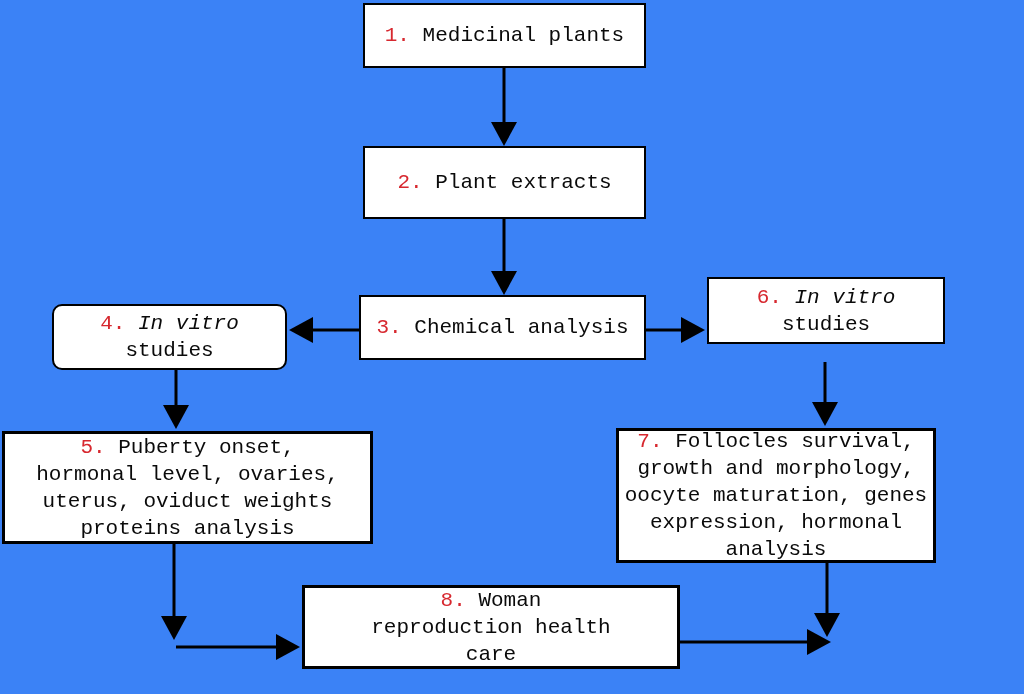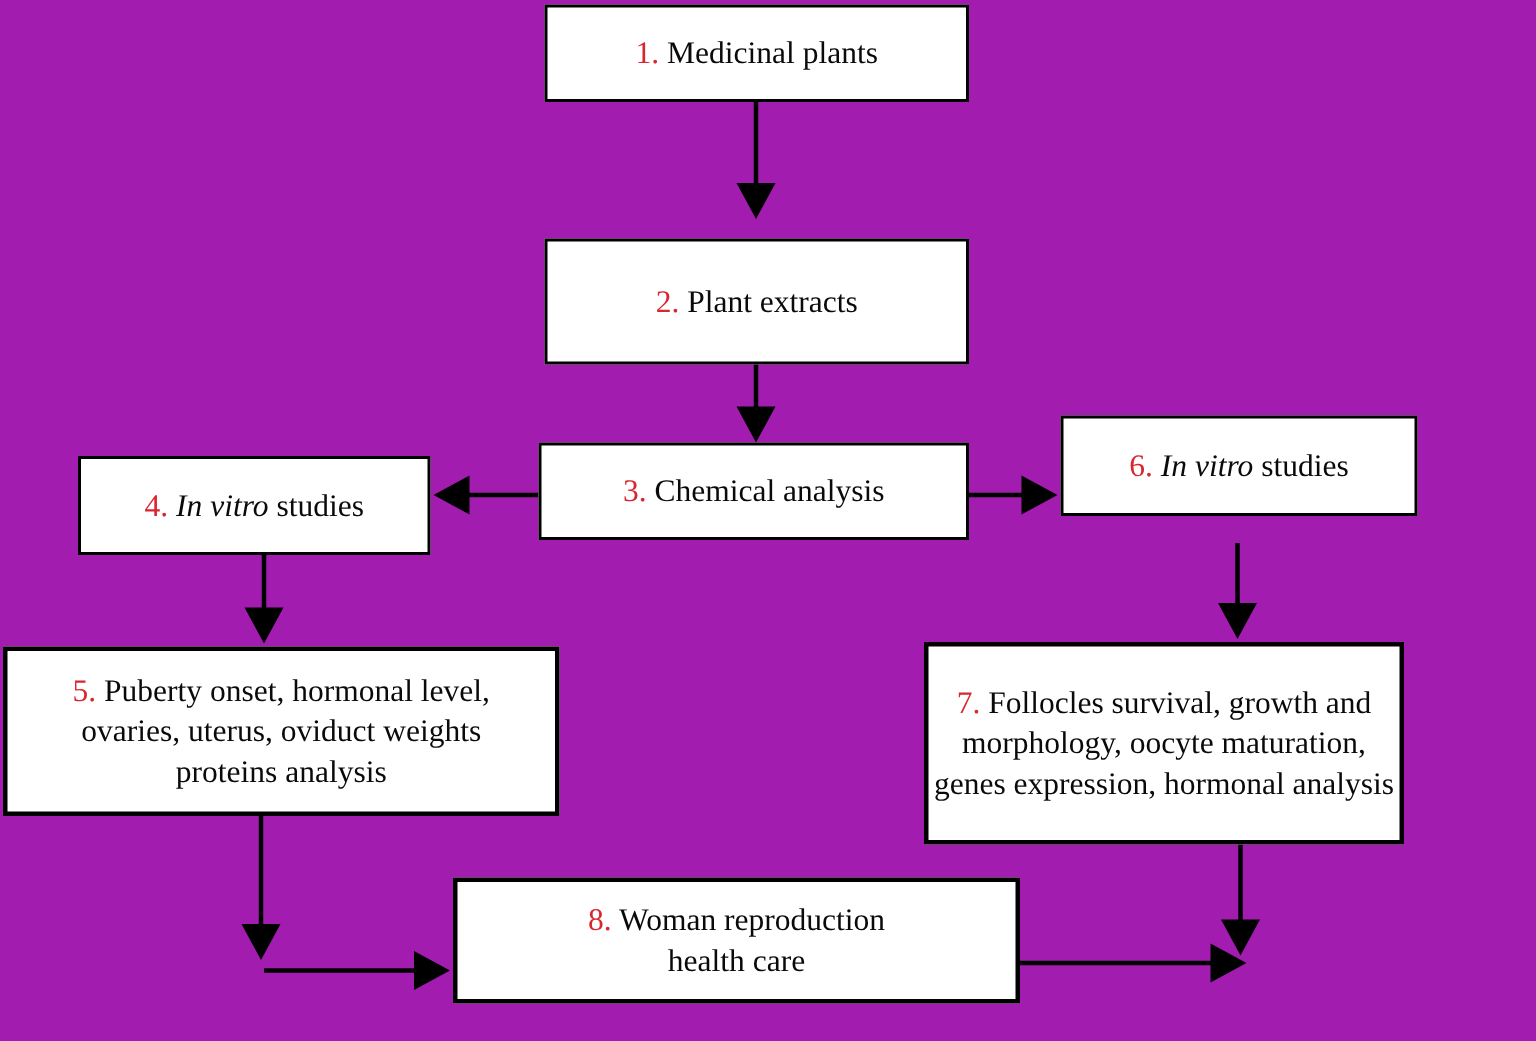--- a/index.html
+++ b/index.html
@@ -1,22 +1,22 @@
 <!DOCTYPE html>
 <html style="--red: #d7282f; --ink: #000000;"><head>
 <meta charset="utf-8">
 <style>
   :root { --red: #d7282f; --ink: #000000; }
   html, body { margin: 0; padding: 0; background: #ffffff; }
   .canvas {
     position: relative;
     width: 1024px;
     height: 694px;
-    background: #a21caf;
-    font-family: Liberation Serif, serif;
+    background: #3b82f6;
+    font-family: Liberation Mono, monospace;
     overflow: hidden;
   }
   svg.arrows {
     position: absolute;
     left: 0; top: 0;
     width: 1024px; height: 694px;
   }
   .box {
     position: absolute;
     background: #ffffff;
@@ -28,23 +28,23 @@
     color: #0a0a0a;
     font-size: 21px;
     line-height: 27px;
     text-align: center;
   }
   .box.thick { border-width: 3px; }
   .box-text { margin: 0; }
   .box .num { color: var(--red); }
   .box em { font-style: italic; }
   .box1 { left: 363px; top: 3px;   width: 283px; height: 65px; }
-  .box2 { left: 363px; top: 146px; width: 283px; height: 84px; margin-top: 13px; }
+  .box2 { left: 363px; top: 146px; width: 283px; height: 73px; }
   .box3 { left: 359px; top: 295px; width: 287px; height: 65px; }
-  .box4 { left: 52px;  top: 304px; width: 235px; height: 66px; }
+  .box4 { left: 52px;  top: 304px; width: 235px; height: 66px; border-radius: 10px; }
   .box5 { left: 2px;   top: 431px; width: 371px; height: 113px; }
   .box6 { left: 707px; top: 277px; width: 238px; height: 67px; }
   .box7 { left: 616px; top: 428px; width: 320px; height: 135px; }
   .box8 { left: 302px; top: 585px; width: 378px; height: 84px; }
   .box5 .box-text { max-width: 312px; }
   .box7 .box-text { max-width: 338px; }
   .box8 .box-text { max-width: 252px; }
   .arrow-line { stroke: var(--ink); stroke-width: 3; fill: none; }
   .arrow-head { fill: var(--ink); stroke: none; }
 </style>

